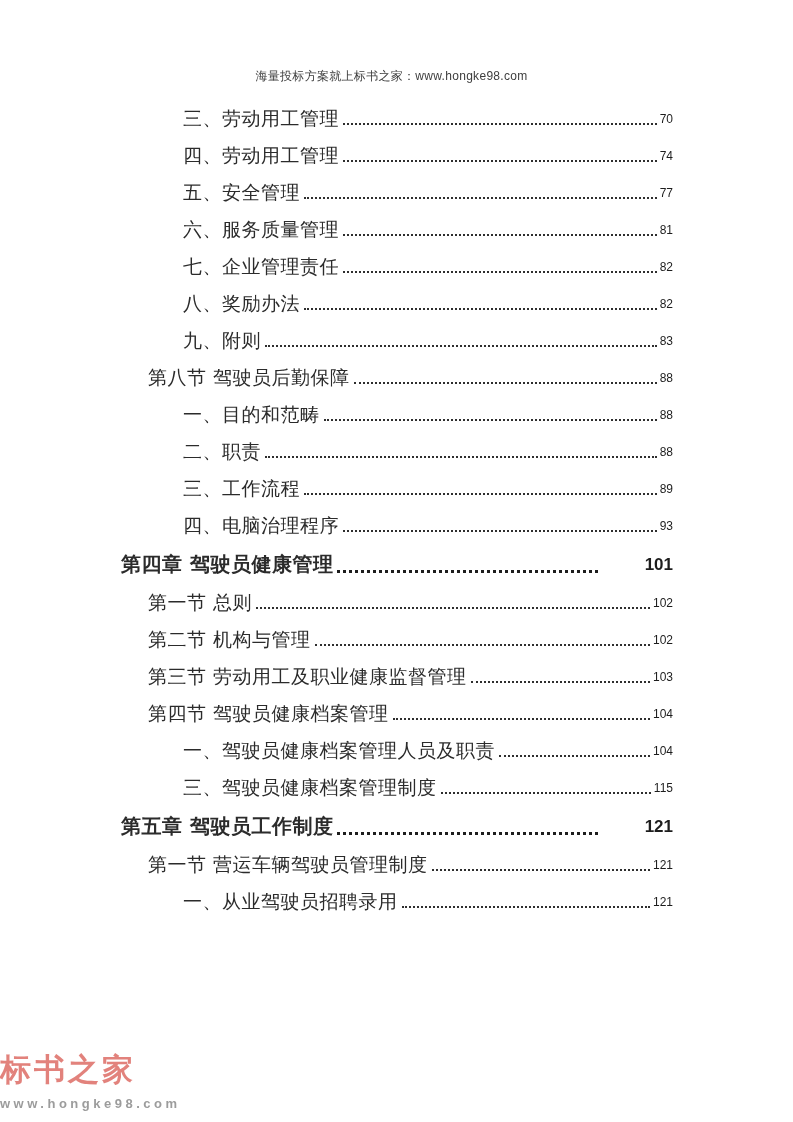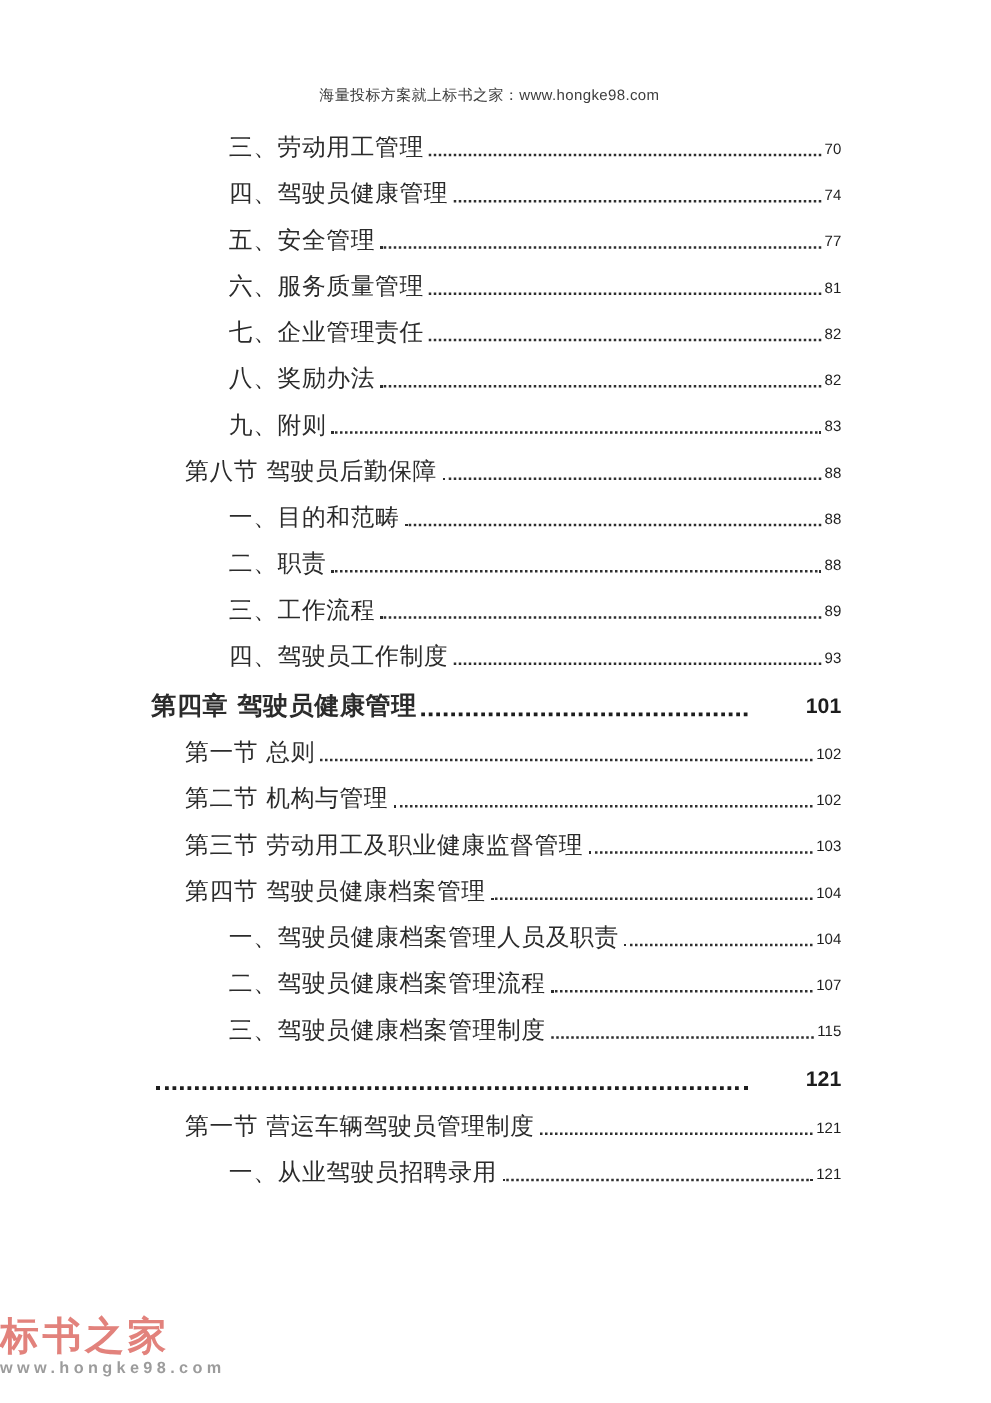--- a/index.html
+++ b/index.html
@@ -75,40 +75,40 @@
     font-weight: 800;
     font-size: 31px;
     letter-spacing: 3px;
     line-height: 1.1;
   }
   .footer-url {
     font-family: "Liberation Sans", sans-serif;
     font-weight: 700;
     font-size: 13px;
     letter-spacing: 3.5px;
-    margin-top: 0;
+    margin-top: 10px;
   }
 </style>
 </head>
 <body>
 
 <div class="page">
 
   <div class="doc-header">海量投标方案就上标书之家：www.hongke98.com</div>
 
   <div class="toc">
 
       <div class="toc-row lvl-sub">
         <span class="toc-label">三、劳动用工管理</span>
         <span class="dots"></span>
         <span class="toc-page">70</span>
       </div>
 
       <div class="toc-row lvl-sub">
-        <span class="toc-label">四、驾驶员健康管理</span>
+        <span class="toc-label">四、劳动用工管理</span>
         <span class="dots"></span>
         <span class="toc-page">74</span>
       </div>
 
       <div class="toc-row lvl-sub">
         <span class="toc-label">五、安全管理</span>
         <span class="dots"></span>
         <span class="toc-page">77</span>
       </div>
 
@@ -154,21 +154,21 @@
         <span class="toc-page">88</span>
       </div>
 
       <div class="toc-row lvl-sub">
         <span class="toc-label">三、工作流程</span>
         <span class="dots"></span>
         <span class="toc-page">89</span>
       </div>
 
       <div class="toc-row lvl-sub">
-        <span class="toc-label">四、驾驶员工作制度</span>
+        <span class="toc-label">四、电脑治理程序</span>
         <span class="dots"></span>
         <span class="toc-page">93</span>
       </div>
 
 
       <div class="toc-row lvl-chapter">
         <span class="toc-label">第四章 驾驶员健康管理</span>
         <span class="dots"></span>
         <span class="toc-page">101</span>
       </div>
@@ -196,33 +196,29 @@
         <span class="dots"></span>
         <span class="toc-page">104</span>
       </div>
 
       <div class="toc-row lvl-sub">
         <span class="toc-label">一、驾驶员健康档案管理人员及职责</span>
         <span class="dots"></span>
         <span class="toc-page">104</span>
       </div>
 
-      <div class="toc-row lvl-sub">
-        <span class="toc-label">二、驾驶员健康档案管理流程</span>
-        <span class="dots"></span>
-        <span class="toc-page">107</span>
-      </div>
 
       <div class="toc-row lvl-sub">
         <span class="toc-label">三、驾驶员健康档案管理制度</span>
         <span class="dots"></span>
         <span class="toc-page">115</span>
       </div>
 
       <div class="toc-row lvl-chapter">
+        <span class="toc-label">第五章 驾驶员工作制度</span>
         <span class="dots"></span>
         <span class="toc-page">121</span>
       </div>
 
       <div class="toc-row lvl-section">
         <span class="toc-label">第一节 营运车辆驾驶员管理制度</span>
         <span class="dots"></span>
         <span class="toc-page">121</span>
       </div>
 

